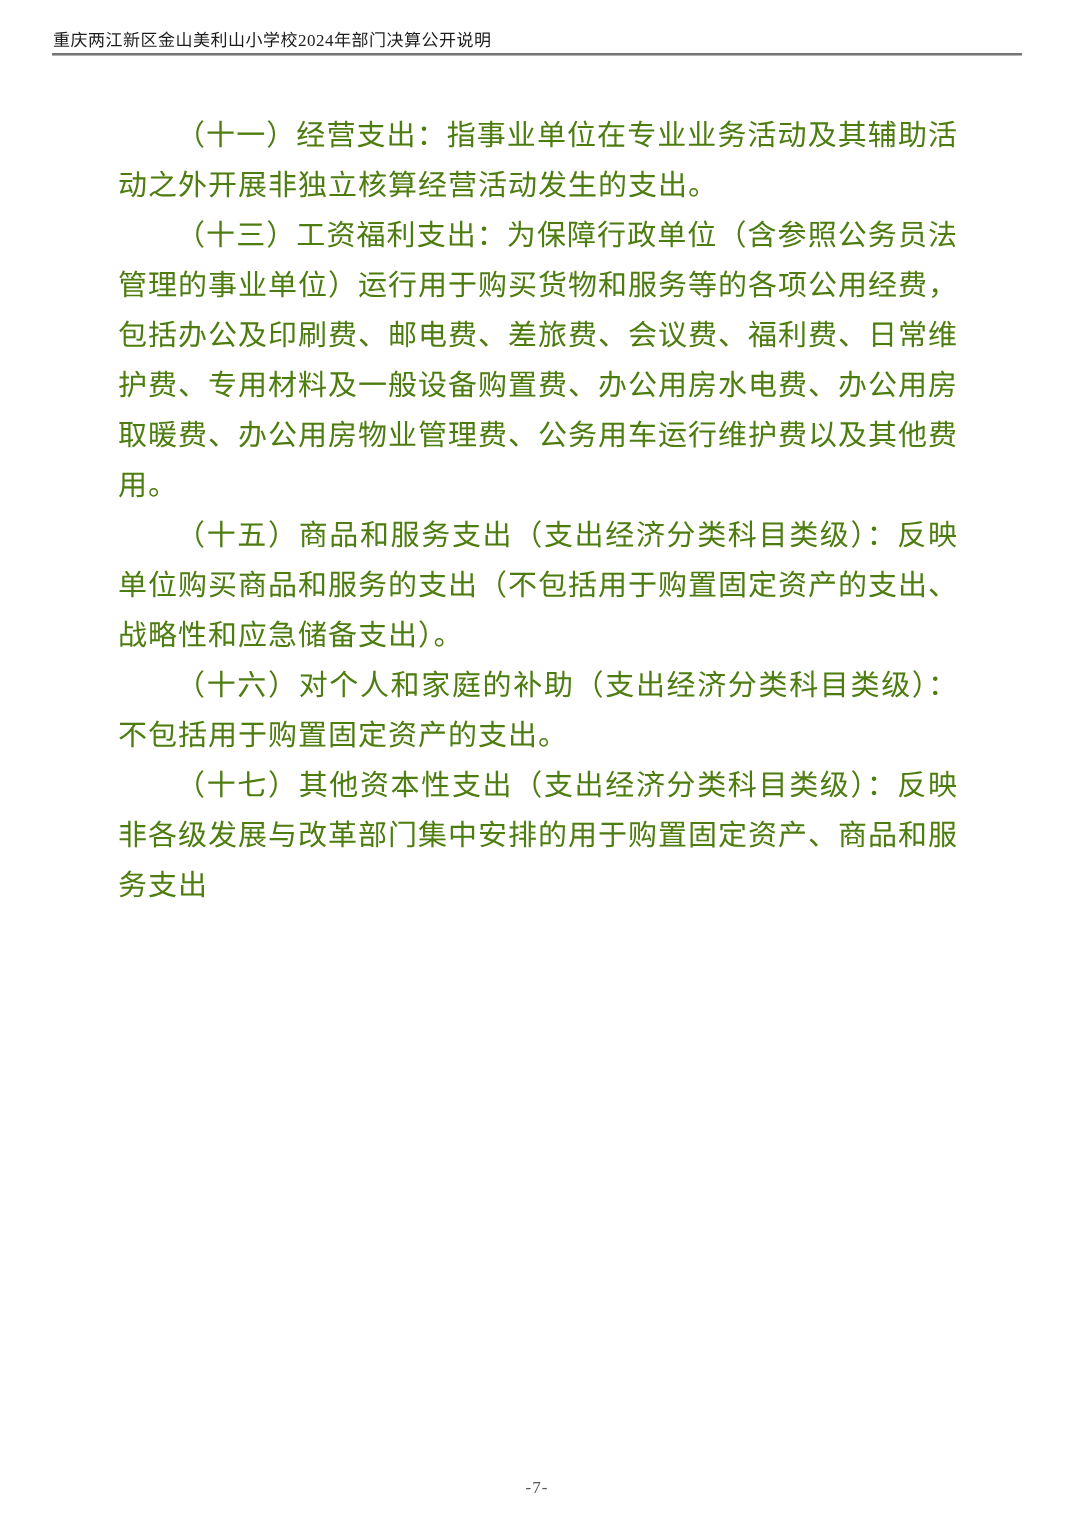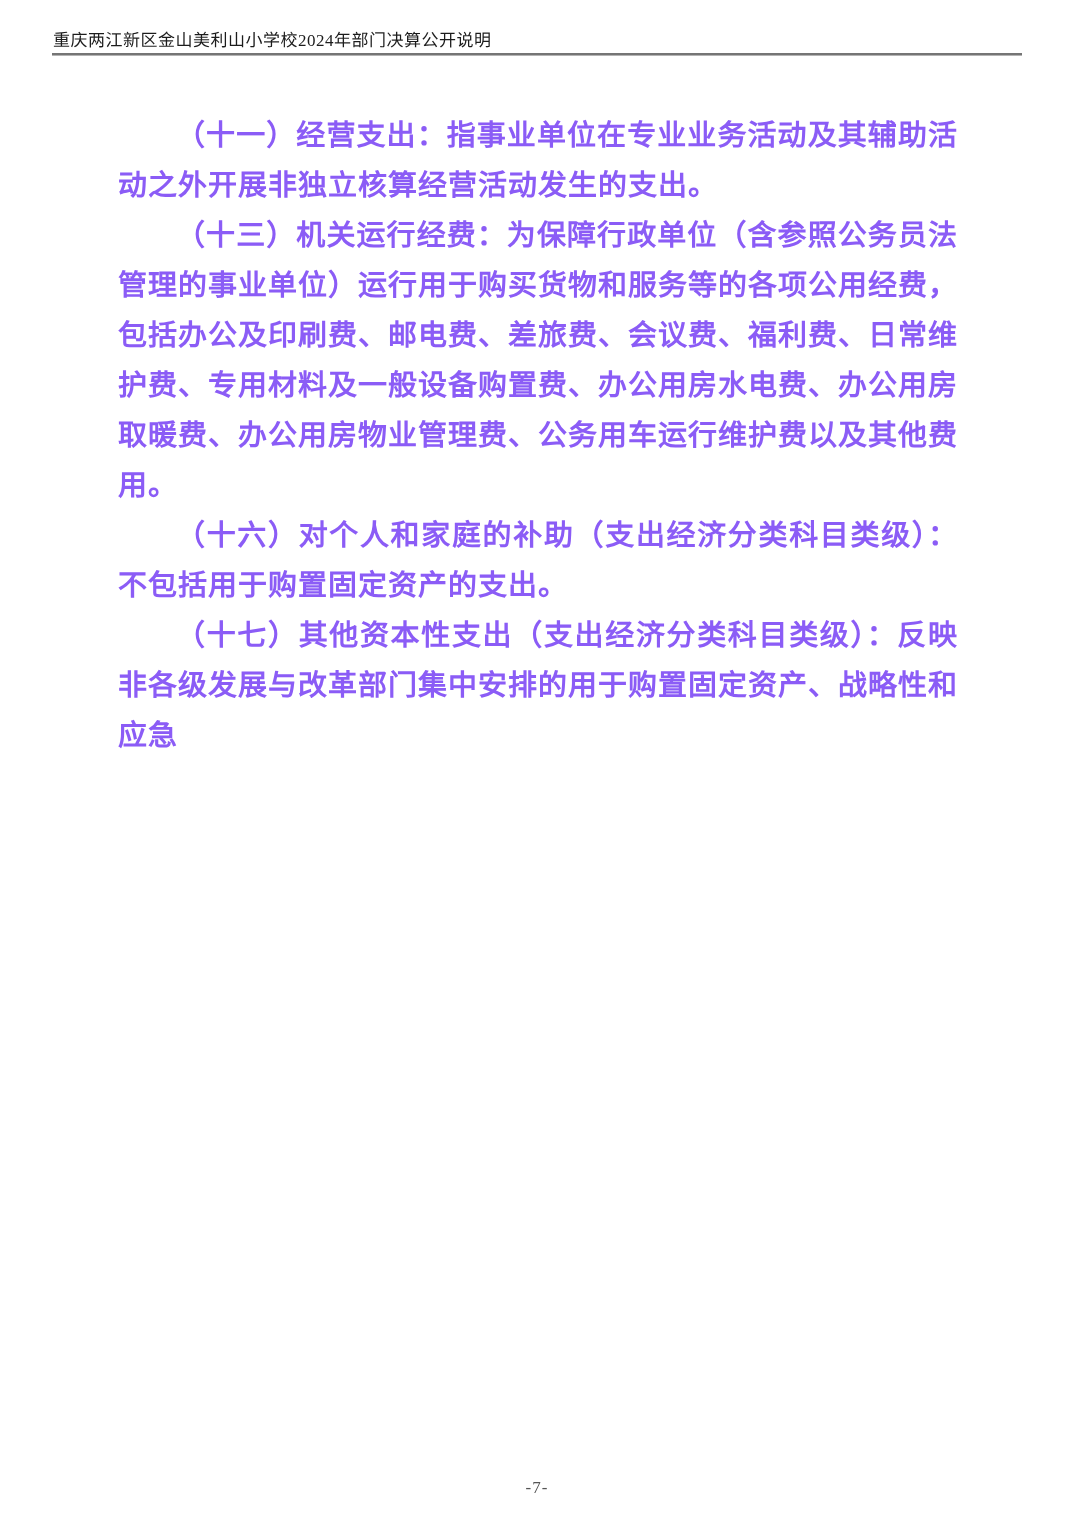--- a/index.html
+++ b/index.html
@@ -41,23 +41,22 @@
   }
   
   .doc-body {
     position: absolute;
     left: 118px;
     top: 110px;
     width: 840px;
     font-size: 29px;
     line-height: 50px;
     letter-spacing: 1px;
-    color: #8b5cf6;
+    color: #4d7c0f;
     text-align: justify;
-    font-weight: bold;
   }
   .doc-body p {
     margin: 0;
     padding: 0;
     text-indent: 2em;
   }
   
   .page-footer {
     position: absolute;
     left: 0;
@@ -76,22 +75,23 @@
 
 <div class="page">
 
   <header class="page-header">
     <span class="header-title">重庆两江新区金山美利山小学校2024年部门决算公开说明</span>
   </header>
   <div class="header-rule"></div>
 
   <main class="doc-body">
     <p>（十一）经营支出：指事业单位在专业业务活动及其辅助活动之外开展非独立核算经营活动发生的支出。</p>
-    <p>（十三）机关运行经费：为保障行政单位（含参照公务员法管理的事业单位）运行用于购买货物和服务等的各项公用经费，包括办公及印刷费、邮电费、差旅费、会议费、福利费、日常维护费、专用材料及一般设备购置费、办公用房水电费、办公用房取暖费、办公用房物业管理费、公务用车运行维护费以及其他费用。</p>
+    <p>（十三）工资福利支出：为保障行政单位（含参照公务员法管理的事业单位）运行用于购买货物和服务等的各项公用经费，包括办公及印刷费、邮电费、差旅费、会议费、福利费、日常维护费、专用材料及一般设备购置费、办公用房水电费、办公用房取暖费、办公用房物业管理费、公务用车运行维护费以及其他费用。</p>
+    <p>（十五）商品和服务支出（支出经济分类科目类级）：反映单位购买商品和服务的支出（不包括用于购置固定资产的支出、战略性和应急储备支出）。</p>
     <p>（十六）对个人和家庭的补助（支出经济分类科目类级）：不包括用于购置固定资产的支出。</p>
-    <p>（十七）其他资本性支出（支出经济分类科目类级）：反映非各级发展与改革部门集中安排的用于购置固定资产、战略性和应急</p>
+    <p>（十七）其他资本性支出（支出经济分类科目类级）：反映非各级发展与改革部门集中安排的用于购置固定资产、商品和服务支出</p>
   </main>
 
   <footer class="page-footer">
     <span class="page-number">-7-</span>
   </footer>
 
 </div>
 
 </body></html>

